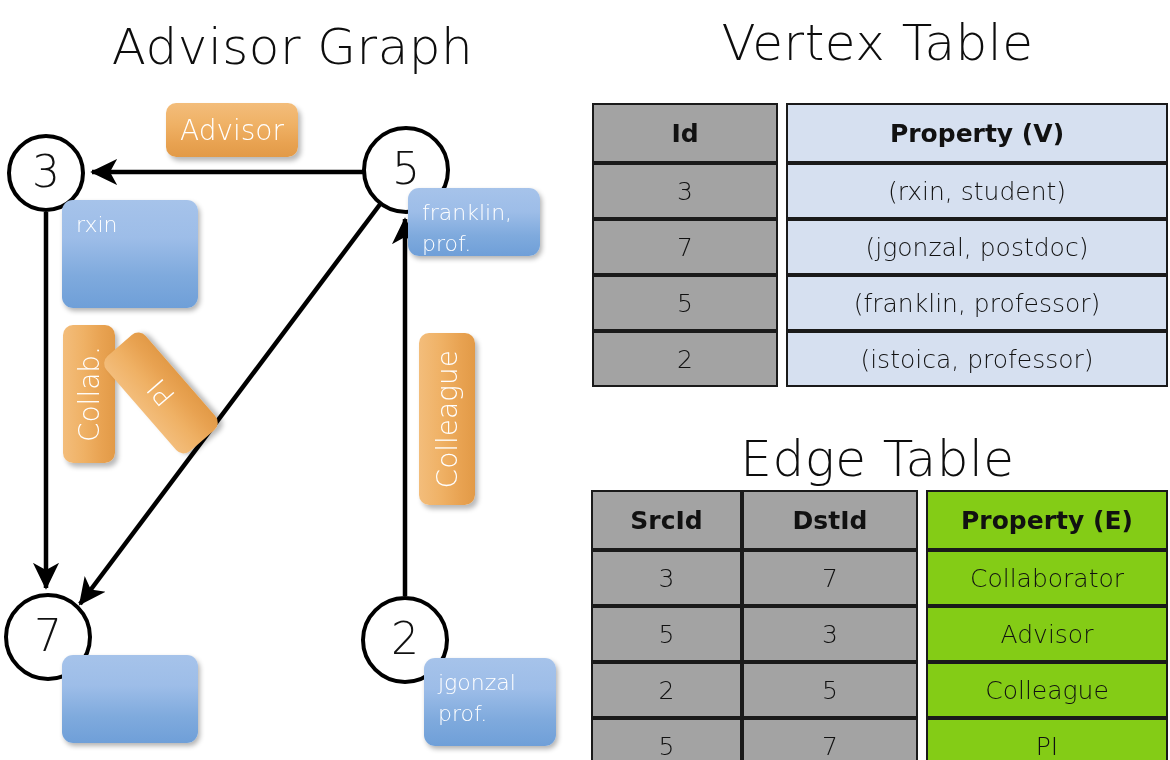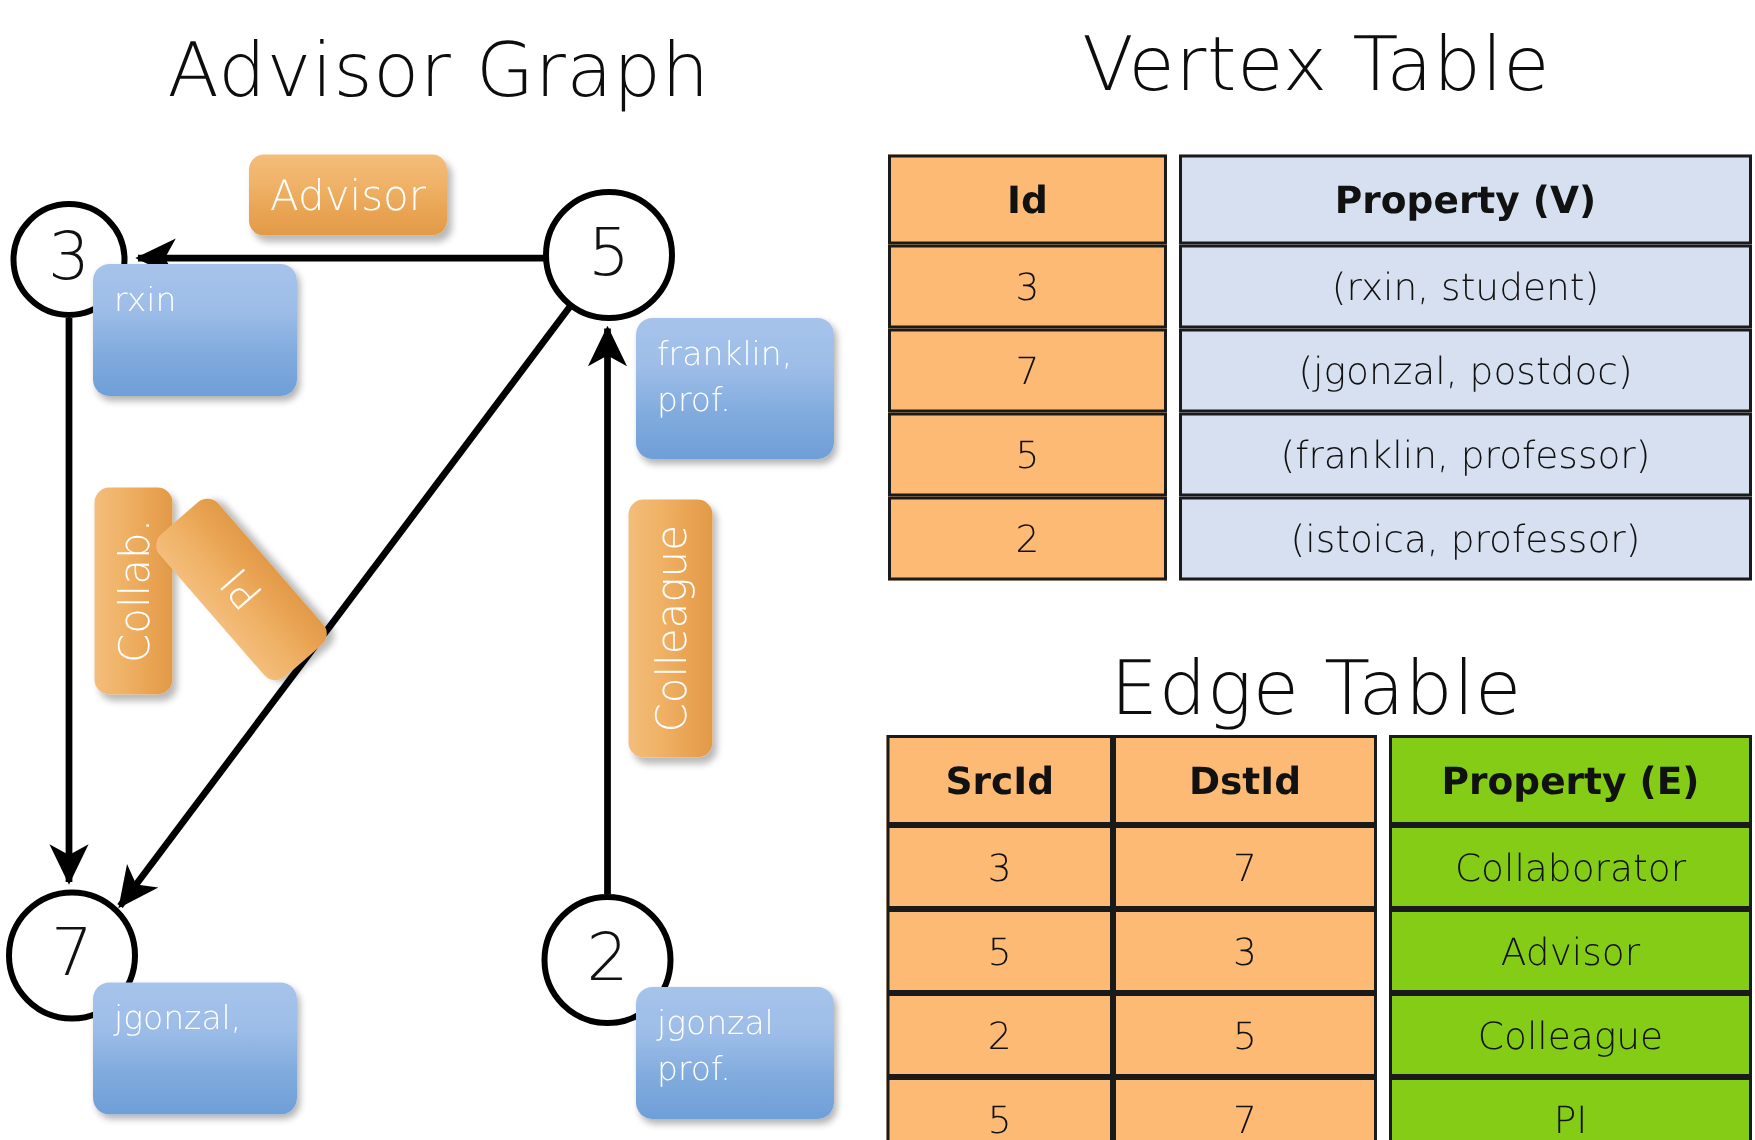--- a/index.html
+++ b/index.html
@@ -117,21 +117,21 @@
   }
   .data-table td, .data-table th {
     border: 2px solid #1a1a1a;
     font-family: "DejaVu Sans", sans-serif;
     font-weight: 300;
     font-size: 25px;
     color: #111;
     text-align: center;
     padding: 0;
     height: 52px;
-    background: #fdba74;
+    background: #a3a3a3;
     white-space: nowrap;
   }
   .data-table th {
     font-weight: 700;
     font-size: 25px;
     height: 56px;
   }
   .sep-col { border: none !important; background: transparent !important; width: 8px; padding: 0 !important; }
 
   #vertex-table { left: 592px; top: 103px; width: 576px; }
@@ -174,29 +174,28 @@
   <div class="vertex-node" style="left:362px; top:126px; width:88px; height:88px;">
     <span>5</span>
   </div>
   <div class="vertex-node" style="left:4px; top:593px; width:88px; height:88px;">
     <span>7</span>
   </div>
   <div class="vertex-node" style="left:361px; top:596px; width:88px; height:88px;">
     <span>2</span>
   </div>
 
-  <div class="prop-box" style="left:62px; top:176px; width:136px; height:88px;">
+  <div class="prop-box" style="left:62px; top:200px; width:136px; height:108px;">
     <div>rxin</div>
   </div>
-  <div class="prop-box" style="left:424px; top:188px; width:132px; height:94px;margin-top:24px;">
+  <div class="prop-box" style="left:408px; top:188px; width:132px; height:68px;">
     <div>franklin,</div>
     <div>prof.</div>
   </div>
   <div class="prop-box" style="left:62px; top:655px; width:136px; height:88px;">
-    <div>jgonzal,</div>
   </div>
   <div class="prop-box" style="left:424px; top:658px; width:132px; height:88px;">
     <div>jgonzal</div>
     <div>prof.</div>
   </div>
 
   <div class="edge-label horizontal" style="left:166px; top:103px; width:132px; height:54px;">
     <span>Advisor</span>
   </div>
 

